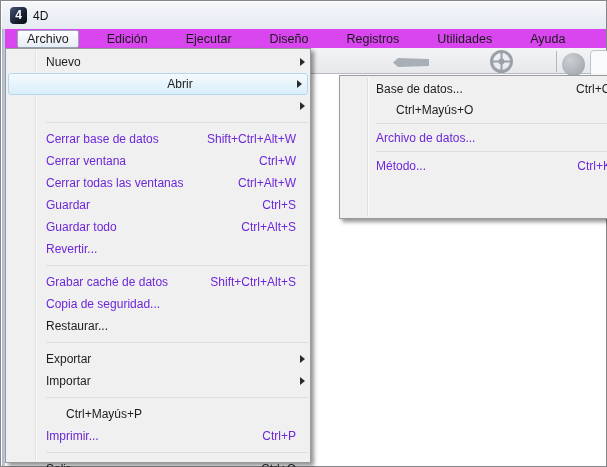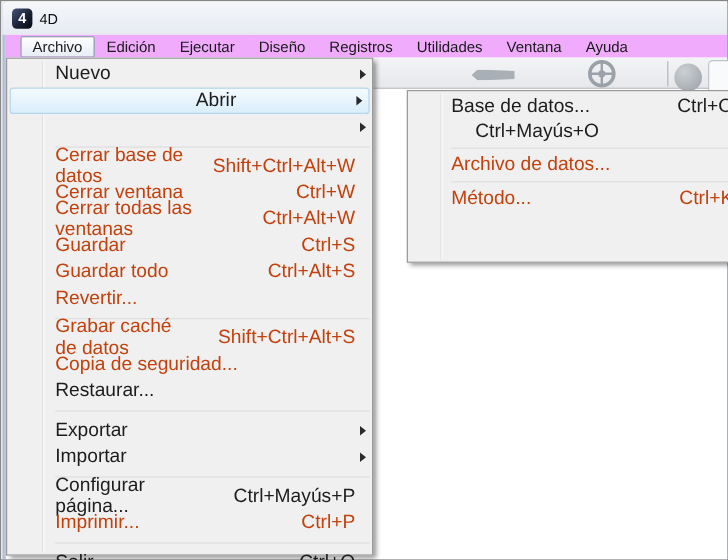--- a/index.html
+++ b/index.html
@@ -13,51 +13,51 @@
     background:linear-gradient(90deg,#a9b6cf,#c6cfdf);}
   
   .titlebar{position:absolute;left:1px;right:0;top:1px;height:27px;
     background:linear-gradient(#f5f7fa,#e5eaf2);
     display:flex;align-items:center;padding-left:8px;box-sizing:border-box;}
   .appicon{width:17px;height:17px;border-radius:4px;margin-right:6px;
     background:linear-gradient(135deg,#45567a 0%,#1a2236 55%,#05070d 100%);
     color:#fff;font-weight:bold;font-size:12px;line-height:17px;text-align:center;}
   .title-text{font-size:12px;color:#111;}
   
-  .menubar{position:absolute;left:4px;right:0;top:28px;height:19px;background:#f0abfc;
-    display:flex;align-items:center;padding-left:12px;box-sizing:border-box;font-size:12.5px;color:#1a1a1a;}
+  .menubar{position:absolute;left:4px;right:0;top:28px;height:19px;background:#d946ef;
+    display:flex;align-items:center;padding-left:12px;box-sizing:border-box;font-size:12.5px;color:#1a1a1a;gap:18px;}
   .mb-item{padding:1px 9px;border:1px solid transparent;border-radius:2px;line-height:14px;}
   .mb-item.active{border-color:#97a4b3;background:linear-gradient(#fdfeff,#e7edf5);}
   
   .toolbar{position:absolute;left:4px;right:0;top:47px;height:26px;
     background:linear-gradient(#f3f4f6,#e6e8eb);border-bottom:1px solid #b7babe;box-sizing:border-box;z-index:1;}
   .client{position:absolute;left:4px;right:0;top:74px;bottom:0;background:#fff;z-index:0;}
   .tb-pencil{position:absolute;left:388px;top:10px;width:36px;height:9px;background:#a9afb6;
     clip-path:polygon(0 50%,14% 0,100% 12%,100% 88%,14% 100%);}
   .tb-wheel{position:absolute;left:484px;top:1px;}
   .tb-divider{position:absolute;left:551px;top:3px;width:1px;height:21px;background:#b3b6ba;}
   .tb-sphere{position:absolute;left:557px;top:5px;width:23px;height:23px;border-radius:50%;
     background:radial-gradient(circle at 35% 30%,#ccd0d5,#9aa0a6);}
   .tb-panel{position:absolute;left:585px;top:2px;width:30px;height:26px;background:#f8fafc;
     border:1px solid #bfc4ca;border-radius:4px 0 0 0;}
   
   .menu-panel{position:absolute;background:#f0f0f0;border:1px solid #9a9a9a;
     box-shadow:3px 3px 4px rgba(0,0,0,0.42);box-sizing:border-box;z-index:10;
-    padding:2px 0;font-size:16px;color:#1d1d1d;}
+    padding:2px 0;font-size:12px;color:#1d1d1d;}
   .menu-panel::before{content:"";position:absolute;top:2px;bottom:2px;width:1px;background:#e0e0e0;}
   .menu-panel::after{content:"";position:absolute;top:2px;bottom:2px;width:1px;background:#fbfbfb;}
   .file-menu{left:4px;top:47px;width:306px;height:415px;}
   .file-menu::before{left:29px;} .file-menu::after{left:30px;}
   .open-submenu{left:316px;top:74px;width:285px;height:144px;margin-left:22px;}
   .open-submenu::before{left:27px;} .open-submenu::after{left:28px;}
   .mi{position:relative;height:22px;display:flex;align-items:center;justify-content:space-between;
     padding:0 14px 0 40px;box-sizing:border-box;z-index:2;}
   .open-submenu .mi{height:21px;padding:0 12px 0 36px;}
   .mi .sc{margin-left:20px;white-space:nowrap;}
-  .mi.disabled{color:#c2410c;}
+  .mi.disabled{color:#6d28d9;}
   .mi.hl{margin:0 2px;border:1px solid #b5d6ec;border-radius:3px;
     background:linear-gradient(#f4fafe,#d9eefb);padding-left:58px;justify-content:center;}
   .arrow{position:absolute;right:5px;top:50%;margin-top:-4px;width:0;height:0;
     border-left:5px solid #2b2b2b;border-top:4px solid transparent;border-bottom:4px solid transparent;}
   .sep{height:11px;position:relative;z-index:2;}
   .sep::before{content:"";position:absolute;left:40px;right:2px;top:5px;border-top:1px solid #dedede;}
   .open-submenu .sep{height:7px;}
   .open-submenu .sep::before{left:36px;top:3px;}
 </style>
 </head>
@@ -71,21 +71,20 @@
     <div class="title-text">4D</div>
   </div>
 
   <div class="menubar">
     <div class="mb-item active">Archivo</div>
     <div class="mb-item">Edición</div>
     <div class="mb-item">Ejecutar</div>
     <div class="mb-item">Diseño</div>
     <div class="mb-item">Registros</div>
     <div class="mb-item">Utilidades</div>
-    <div class="mb-item">Ventana</div>
     <div class="mb-item">Ayuda</div>
   </div>
 
   <div class="client"></div>
 
   <div class="toolbar">
     <div class="tb-pencil"></div>
     <svg class="tb-wheel" width="25" height="25">
       <circle cx="12.5" cy="12.5" r="10" fill="none" stroke="#9ba1a8" stroke-width="3"></circle>
       <circle cx="12.5" cy="12.5" r="3" fill="#9ba1a8"></circle>
@@ -148,21 +147,20 @@
     <div class="mi">
       <span>Exportar</span>
       <span class="arrow"></span>
     </div>
     <div class="mi">
       <span>Importar</span>
       <span class="arrow"></span>
     </div>
     <div class="sep"></div>
     <div class="mi">
-      <span>Configurar página...</span>
       <span class="sc">Ctrl+Mayús+P</span>
     </div>
     <div class="mi disabled">
       <span>Imprimir...</span>
       <span class="sc">Ctrl+P</span>
     </div>
     <div class="sep"></div>
     <div class="mi">
       <span>Salir</span>
       <span class="sc">Ctrl+Q</span>

